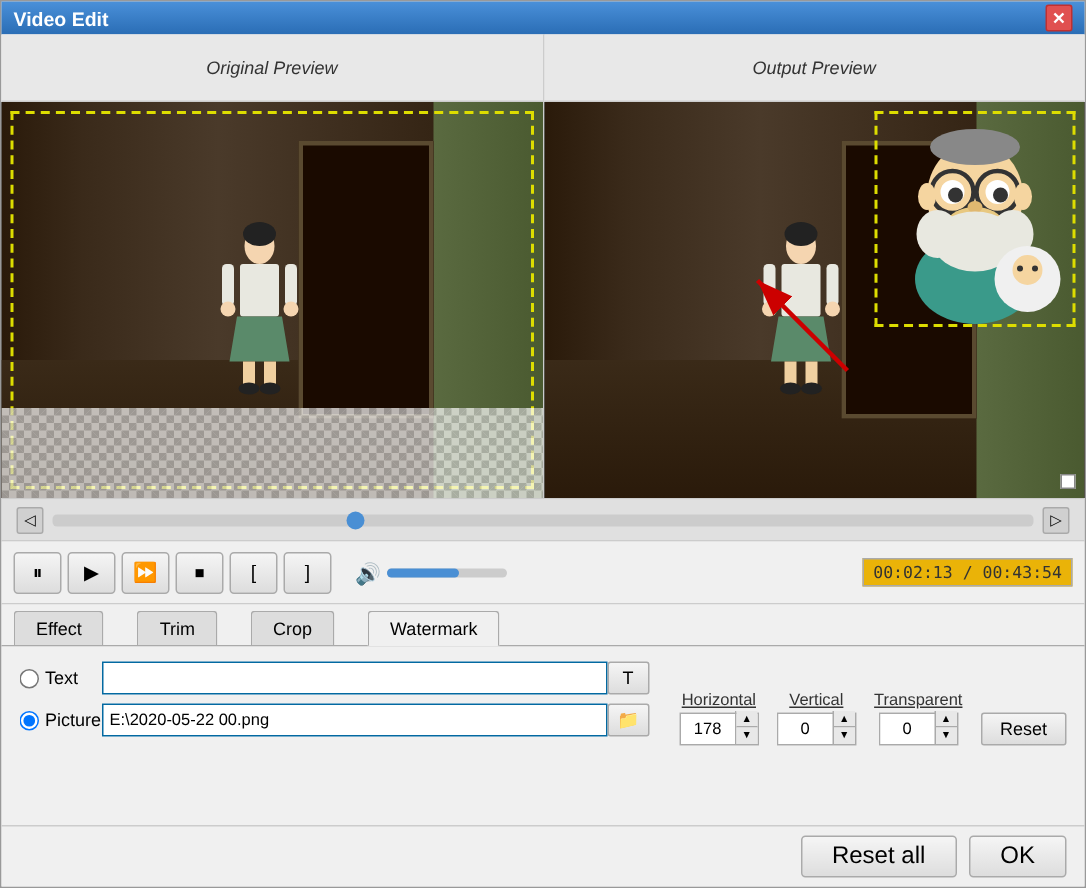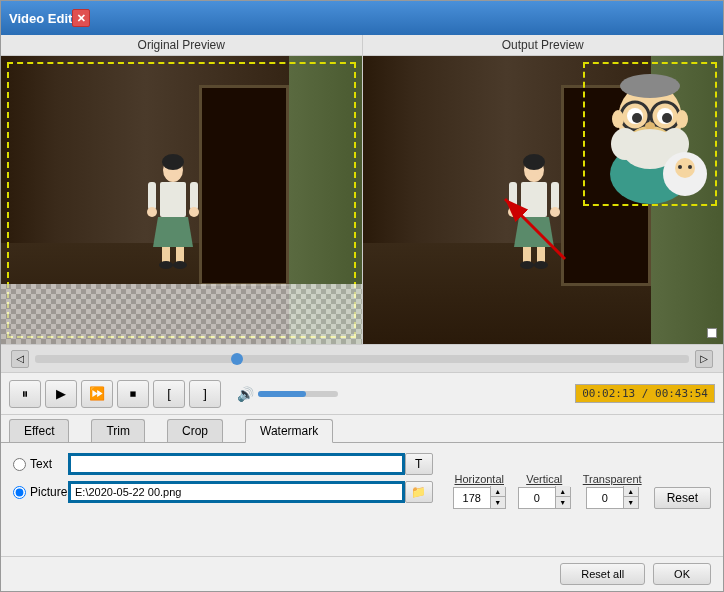--- a/index.html
+++ b/index.html
@@ -24,21 +24,22 @@
       flex-direction: column;
       box-shadow: 2px 2px 8px rgba(0,0,0,0.3);
     }
 
     .title-bar {
       background: linear-gradient(to bottom, #4a90d9, #2a6db5);
       color: white;
       padding: 4px 8px;
       display: flex;
       align-items: center;
-      height: 34px;
+      justify-content: space-between;
+      height: 22px;
       flex-shrink: 0;
     }
 
     .title-bar-text {
       font-size: 13px;
       font-weight: bold;
     }
 
     .title-bar-close {
       width: 18px;
@@ -65,25 +66,26 @@
     }
 
     .preview-panel {
       flex: 1;
       display: flex;
       flex-direction: column;
     }
 
     .preview-label {
       text-align: center;
-      padding: 3px;
+      padding: 15px;
       font-size: 12px;
       color: #333;
       background: #e8e8e8;
       border-bottom: 1px solid #ccc;
+      font-style: italic;
     }
 
     .preview-divider {
       width: 1px;
       background: #ccc;
     }
 
     .preview-content {
       flex: 1;
       position: relative;
@@ -263,21 +265,21 @@
       align-items: center;
       gap: 4px;
       font-size: 12px;
       cursor: pointer;
       min-width: 55px;
     }
 
     .text-input {
       flex: 1;
       height: 22px;
-      border: 3px solid #0369a1;
+      border: 1px solid #0369a1;
       padding: 4px 4px;
       font-size: 11px;
       background: white;
     }
 
     .icon-btn {
       width: 28px;
       height: 22px;
       background: linear-gradient(to bottom, #f5f5f5, #ddd);
       border: 1px solid #aaa;
@@ -365,21 +367,21 @@
       border-top: 1px solid #ccc;
       flex-shrink: 0;
     }
 
     .bottom-btn {
       padding: 4px 20px;
       background: linear-gradient(to bottom, #f5f5f5, #ddd);
       border: 1px solid #aaa;
       border-radius: 3px;
       cursor: pointer;
-      font-size: 11px;
+      font-size: 16px;
     }
 
     
     .left-scene {
       width: 100%;
       height: 100%;
       position: relative;
       overflow: hidden;
     }
 

